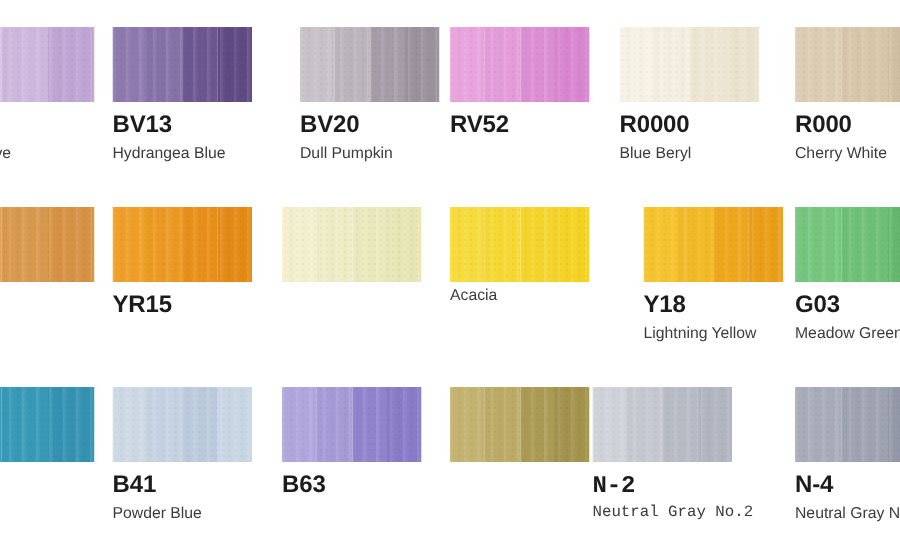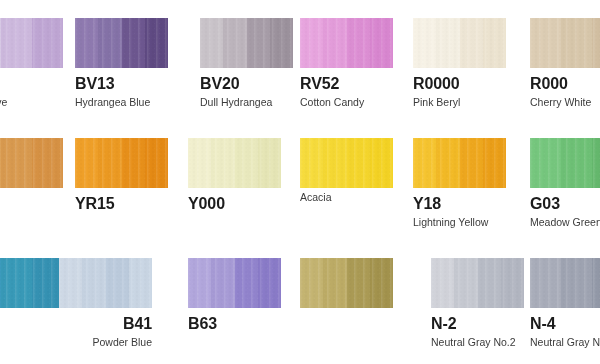--- a/index.html
+++ b/index.html
@@ -123,45 +123,44 @@
       <div class="swatch-cell" style="left: 188px; width: 93px; margin-left: 12px;">
         <div class="swatch-chip" style="height: 50px;">
           <div class="band" style="background: rgb(201, 195, 201); left: 0%; width: 25%;"></div>
           <div class="band" style="background: rgb(189, 181, 189); left: 25%; width: 25%;"></div>
           <div class="band" style="background: rgb(167, 157, 168); left: 50%; width: 25%;"></div>
           <div class="band" style="background: rgb(156, 146, 157); left: 75%; width: 25%;"></div>
           <div class="streaks"></div>
           <div class="grain"></div>
         </div>
         <div class="swatch-code">BV20</div>
-        <div class="swatch-name">Dull Hydrangea</div>
+        <div class="swatch-name">Dull Pumpkin</div>
       </div>
       <div class="swatch-cell" style="left: 300px; width: 93px;">
         <div class="swatch-chip" style="height: 50px;">
           <div class="band" style="background: rgb(232, 165, 223); left: 0%; width: 25%;"></div>
           <div class="band" style="background: rgb(228, 157, 219); left: 25%; width: 25%;"></div>
           <div class="band" style="background: rgb(221, 143, 212); left: 50%; width: 25%;"></div>
           <div class="band" style="background: rgb(217, 135, 208); left: 75%; width: 25%;"></div>
           <div class="streaks"></div>
           <div class="grain"></div>
         </div>
         <div class="swatch-code">RV52</div>
-        <div class="swatch-name">Cotton Candy</div>
       </div>
       <div class="swatch-cell" style="left: 413px; width: 93px;">
         <div class="swatch-chip" style="height: 50px;">
           <div class="band" style="background: rgb(247, 242, 230); left: 0%; width: 25%;"></div>
           <div class="band" style="background: rgb(244, 239, 226); left: 25%; width: 25%;"></div>
           <div class="band" style="background: rgb(239, 231, 214); left: 50%; width: 25%;"></div>
           <div class="band" style="background: rgb(236, 227, 207); left: 75%; width: 25%;"></div>
           <div class="streaks"></div>
           <div class="grain"></div>
         </div>
         <div class="swatch-code">R0000</div>
-        <div class="swatch-name">Pink Beryl</div>
+        <div class="swatch-name">Blue Beryl</div>
       </div>
       <div class="swatch-cell" style="left: 530px; width: 93px;">
         <div class="swatch-chip" style="height: 50px;">
           <div class="band" style="background: rgb(221, 205, 180); left: 0%; width: 33.3333%;"></div>
           <div class="band" style="background: rgb(216, 199, 171); left: 33.3333%; width: 33.3333%;"></div>
           <div class="band" style="background: rgb(210, 191, 162); left: 66.6667%; width: 33.3333%;"></div>
           <div class="streaks"></div>
           <div class="grain"></div>
         </div>
         <div class="swatch-code">R000</div>
@@ -193,34 +192,33 @@
       </div>
       <div class="swatch-cell" style="left: 188px; width: 93px;">
         <div class="swatch-chip" style="height: 50px;">
           <div class="band" style="background: rgb(242, 240, 206); left: 0%; width: 25%;"></div>
           <div class="band" style="background: rgb(238, 237, 198); left: 25%; width: 25%;"></div>
           <div class="band" style="background: rgb(234, 234, 190); left: 50%; width: 25%;"></div>
           <div class="band" style="background: rgb(230, 230, 182); left: 75%; width: 25%;"></div>
           <div class="streaks"></div>
           <div class="grain"></div>
         </div>
-        <div class="swatch-code">Y000</div>
       </div>
       <div class="swatch-cell" style="left: 300px; width: 93px;">
         <div class="swatch-chip" style="height: 50px;">
           <div class="band" style="background: rgb(247, 220, 60); left: 0%; width: 25%;"></div>
           <div class="band" style="background: rgb(246, 217, 51); left: 25%; width: 25%;"></div>
           <div class="band" style="background: rgb(245, 214, 44); left: 50%; width: 25%;"></div>
           <div class="band" style="background: rgb(244, 211, 36); left: 75%; width: 25%;"></div>
           <div class="streaks"></div>
           <div class="grain"></div>
         </div>
         <div class="swatch-name">Acacia</div>
       </div>
-      <div class="swatch-cell" style="left: 413px; width: 93px;">
+      <div class="swatch-cell" style="left: 429px; width: 93px;">
         <div class="swatch-chip" style="height: 50px;">
           <div class="band" style="background: rgb(246, 196, 47); left: 0%; width: 25%;"></div>
           <div class="band" style="background: rgb(243, 186, 38); left: 25%; width: 25%;"></div>
           <div class="band" style="background: rgb(239, 168, 30); left: 50%; width: 25%;"></div>
           <div class="band" style="background: rgb(235, 159, 24); left: 75%; width: 25%;"></div>
           <div class="streaks"></div>
           <div class="grain"></div>
         </div>
         <div class="swatch-code">Y18</div>
         <div class="swatch-name">Lightning Yellow</div>
@@ -242,21 +240,21 @@
         <div class="swatch-chip" style="height: 50px;">
           <div class="band" style="background: rgb(60, 155, 189); left: 0%; width: 33.3333%;"></div>
           <div class="band" style="background: rgb(56, 154, 184); left: 33.3333%; width: 33.3333%;"></div>
           <div class="band" style="background: rgb(53, 146, 179); left: 66.6667%; width: 33.3333%;"></div>
           <div class="streaks"></div>
           <div class="grain"></div>
         </div>
         <div class="swatch-code">lue</div>
         <div class="swatch-name">lue</div>
       </div>
-      <div class="swatch-cell" style="left: 59px; width: 93px; text-align: right;">
+      <div class="swatch-cell" style="left: 75px; width: 93px;">
         <div class="swatch-chip" style="height: 50px;">
           <div class="band" style="background: rgb(206, 217, 230); left: 0%; width: 25%;"></div>
           <div class="band" style="background: rgb(198, 211, 226); left: 25%; width: 25%;"></div>
           <div class="band" style="background: rgb(188, 203, 221); left: 50%; width: 25%;"></div>
           <div class="band" style="background: rgb(201, 214, 228); left: 75%; width: 25%;"></div>
           <div class="streaks"></div>
           <div class="grain"></div>
         </div>
         <div class="swatch-code">B41</div>
         <div class="swatch-name">Powder Blue</div>
@@ -275,21 +273,21 @@
       <div class="swatch-cell" style="left: 300px; width: 93px;">
         <div class="swatch-chip" style="height: 50px;">
           <div class="band" style="background: rgb(196, 180, 113); left: 0%; width: 25%;"></div>
           <div class="band" style="background: rgb(189, 172, 102); left: 25%; width: 25%;"></div>
           <div class="band" style="background: rgb(171, 155, 85); left: 50%; width: 25%;"></div>
           <div class="band" style="background: rgb(163, 147, 77); left: 75%; width: 25%;"></div>
           <div class="streaks"></div>
           <div class="grain"></div>
         </div>
       </div>
-      <div class="swatch-cell" style="left: 431px; width: 93px;">
+      <div class="swatch-cell" style="left: 395px; width: 93px; font-family: Liberation Mono, monospace;">
         <div class="swatch-chip" style="height: 50px;">
           <div class="band" style="background: rgb(209, 211, 218); left: 0%; width: 25%;"></div>
           <div class="band" style="background: rgb(198, 201, 209); left: 25%; width: 25%;"></div>
           <div class="band" style="background: rgb(184, 188, 198); left: 50%; width: 25%;"></div>
           <div class="band" style="background: rgb(178, 182, 193); left: 75%; width: 25%;"></div>
           <div class="streaks"></div>
           <div class="grain"></div>
         </div>
         <div class="swatch-code">N-2</div>
         <div class="swatch-name">Neutral Gray No.2</div>

